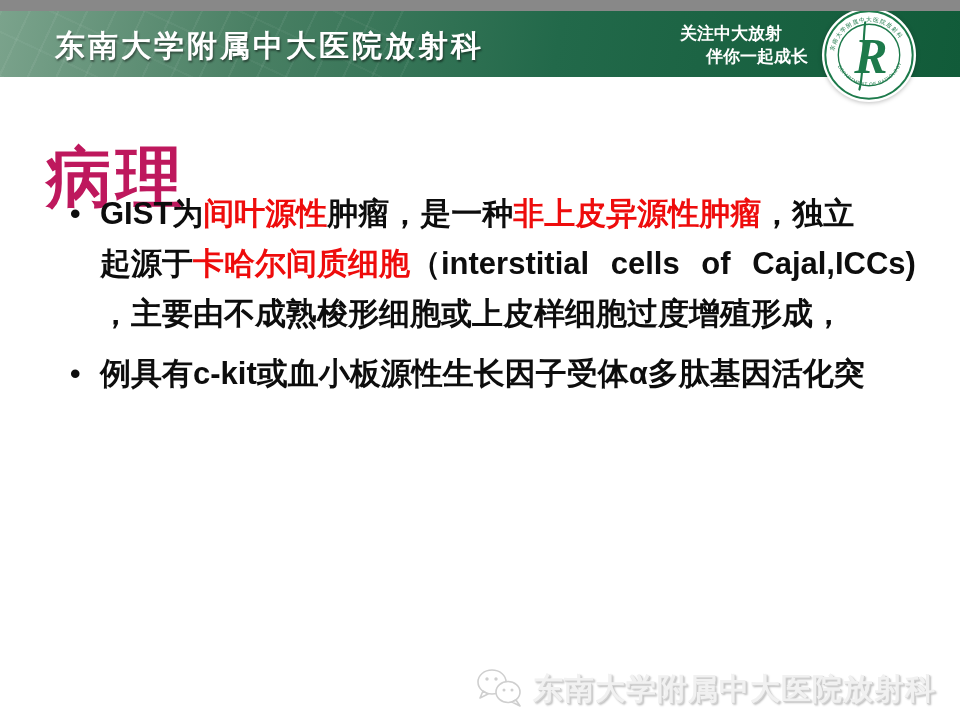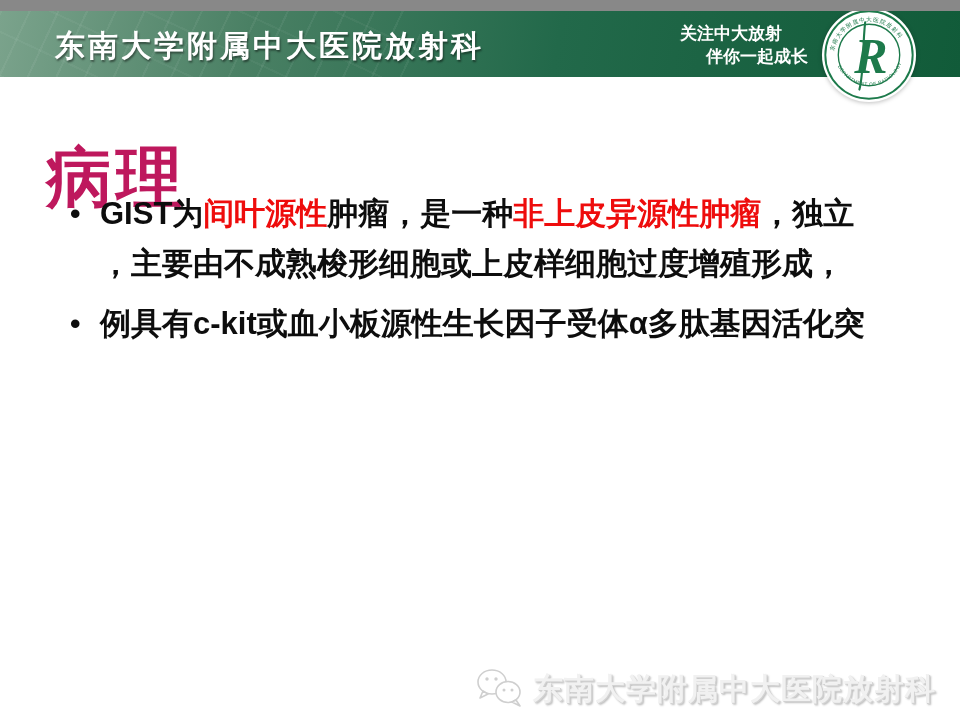--- a/index.html
+++ b/index.html
@@ -103,20 +103,21 @@
     <path d="M46,16 C43,42 45,66 40,86" fill="none" stroke="#1d7a4b" stroke-width="2.2" stroke-linecap="round"></path>
   </svg>
 
   <h1 class="page-title">病理</h1>
 
   <div class="bullets">
       <div class="bullet">
         <span class="bullet-marker">•</span>
         <div class="bullet-body">
           <div class="bullet-line"><span class="seg-k">GIST为</span><span class="seg-r">间叶源性</span><span class="seg-k">肿瘤，是一种</span><span class="seg-r">非上皮异源性肿瘤</span><span class="seg-k">，独立</span></div>
+          <div class="bullet-line"><span class="seg-k">起源于</span><span class="seg-r">卡哈尔间质细胞</span><span class="seg-k">（interstitial cells of Cajal,ICCs)</span></div>
           <div class="bullet-line"><span class="seg-k">，主要由不成熟梭形细胞或上皮样细胞过度增殖形成，</span></div>
         </div>
       </div>
       <div class="bullet">
         <span class="bullet-marker">•</span>
         <div class="bullet-body">
           <div class="bullet-line"><span class="seg-k">例具有c-kit或血小板源性生长因子受体α多肽基因活化突</span></div>
         </div>
       </div>
     </div>

